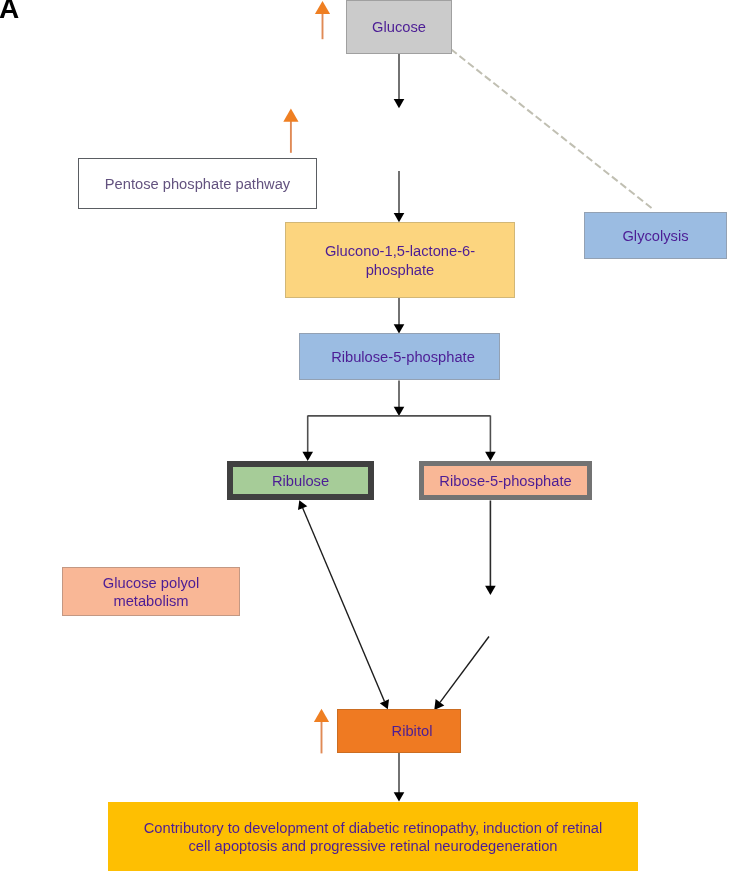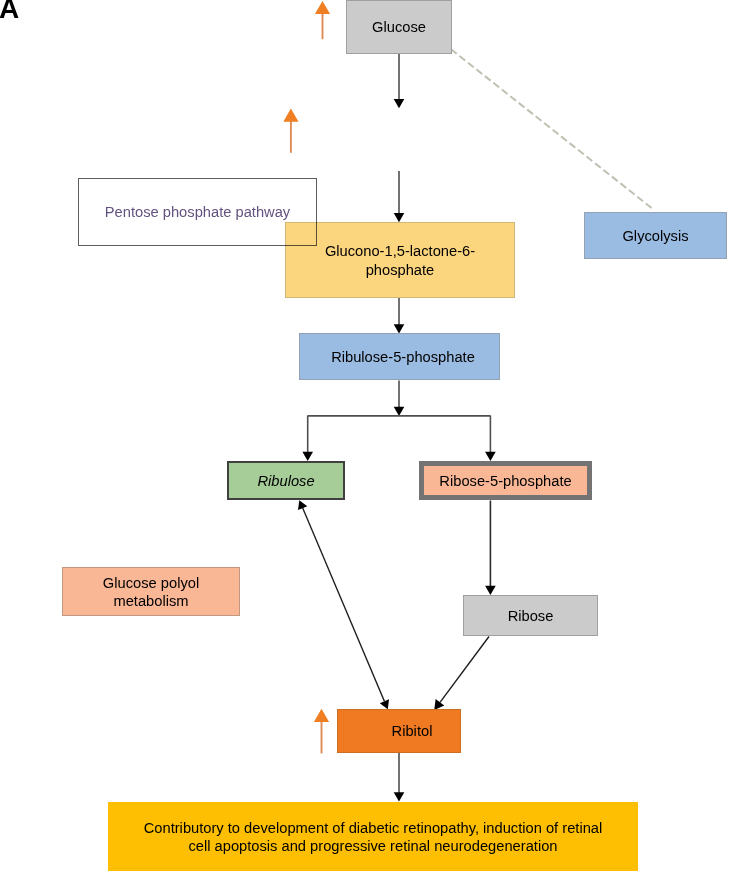--- a/index.html
+++ b/index.html
@@ -6,40 +6,40 @@
   html,body{margin:0;padding:0;background:#ffffff;}
   body{width:743px;height:873px;overflow:hidden;
        font-family:"Liberation Sans",sans-serif;
        -webkit-font-smoothing:antialiased;}
   #canvas{position:relative;width:743px;height:873px;background:#fff;}
 
   #svg-layer{position:absolute;left:0;top:0;width:743px;height:873px;pointer-events:none;}
 
   .node{position:absolute;box-sizing:border-box;display:flex;
         align-items:center;justify-content:center;text-align:center;
-        color:#000000;font-size:14.7px;line-height:18.5px;white-space:pre-line;}
+        color:#4c1d95;font-size:14.7px;line-height:18.5px;white-space:pre-line;}
   .node > span{position:relative;top:0.6px;}
 
   #panel-label{position:absolute;font-weight:bold;font-size:28px;color:#000;
                left:-1px;top:-5px;letter-spacing:0px;line-height:1;}
 
   
   #n-glucose   {left:346px;  top:0px;    width:106px; height:54px;
                 background:#cbcbcb; border:1px solid #a0a0a0;}
   #n-f6p       {left:305px;  top:108px;  width:188px; height:63px;
                 background:#f9b796; border:1px solid #c39883;}
-  #n-ppp       {left:78px;   top:158px;  width:239px; height:68px;
+  #n-ppp       {left:78px;   top:158px;  width:239px; height:51px;
                 background:transparent; border:1.5px solid #5a5d62; color:#63527f;
-                z-index:5; mix-blend-mode:multiply;margin-top:20px;}
+                z-index:5; mix-blend-mode:multiply;}
   #n-glucono   {left:285px;  top:222px;  width:230px; height:76px;
                 background:#fcd57f; border:1px solid #d2b777;}
   #n-ru5p      {left:299px;  top:333px;  width:201px; height:47px;
                 background:#9bbce2; border:1px solid #93a1b3;padding-left:7px;}
-  #n-ribulose  {left:227px;  top:461px;  width:118px; height:39px;
-                background:#a6cc98; border:2px solid #404040;font-style:italic;}
+  #n-ribulose  {left:227px;  top:461px;  width:147px; height:39px;
+                background:#a6cc98; border:6px solid #404040;}
   #n-r5p       {left:419px;  top:461px;  width:173px; height:39px;
                 background:#f9b796; border:5px solid #737373;}
   #n-polyol    {left:62px;   top:567px;  width:178px; height:49px;
                 background:#f9b796; border:1px solid #c39883;}
   #n-ribose    {left:463px;  top:595px;  width:135px; height:41px;
                 background:#cbcbcb; border:1px solid #a0a0a0;}
   #n-ribitol   {left:337px;  top:709px;  width:124px; height:44px;
                 background:#ef7a22; border:1px solid #cb6d22;padding-left:26px;}
   #n-glycolysis{left:584px;  top:212px;  width:143px; height:47px;
                 background:#9bbce2; border:1px solid #93a1b3;}
@@ -121,19 +121,18 @@
 
   <div class="node" id="n-glucose"><span>Glucose</span></div>
   <div class="node" id="n-ppp"><span>Pentose phosphate pathway</span></div>
   <div class="node" id="n-glucono"><span>Glucono-1,5-lactone-6-
 phosphate</span></div>
   <div class="node" id="n-ru5p"><span>Ribulose-5-phosphate</span></div>
   <div class="node" id="n-ribulose"><span>Ribulose</span></div>
   <div class="node" id="n-r5p"><span>Ribose-5-phosphate</span></div>
   <div class="node" id="n-polyol"><span>Glucose polyol
 metabolism</span></div>
-  <div class="node" id="n-ribose"><span>Ribose</span></div>
   <div class="node" id="n-ribitol"><span>Ribitol</span></div>
   <div class="node" id="n-glycolysis"><span>Glycolysis</span></div>
   <div class="node" id="n-outcome"><span>Contributory to development of diabetic retinopathy, induction of retinal
 cell apoptosis and progressive retinal neurodegeneration</span></div>
 
 </div>
 
 </body></html>

